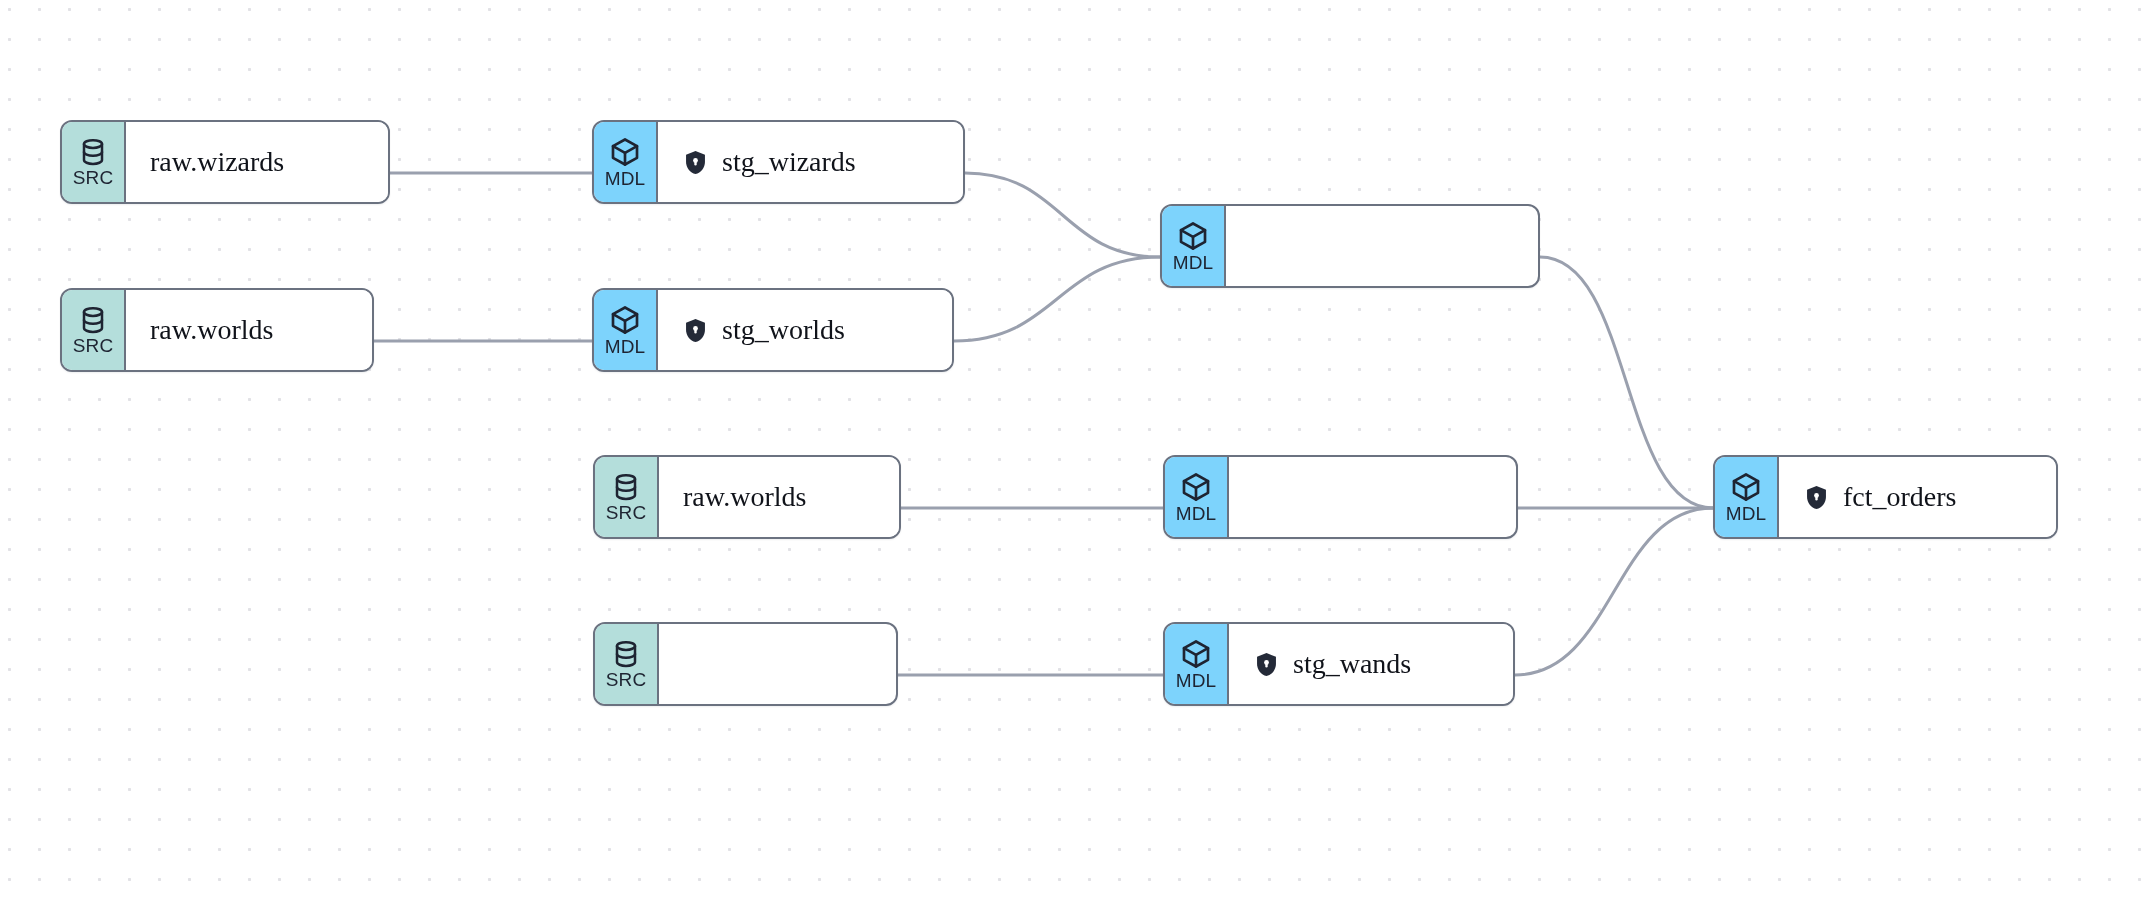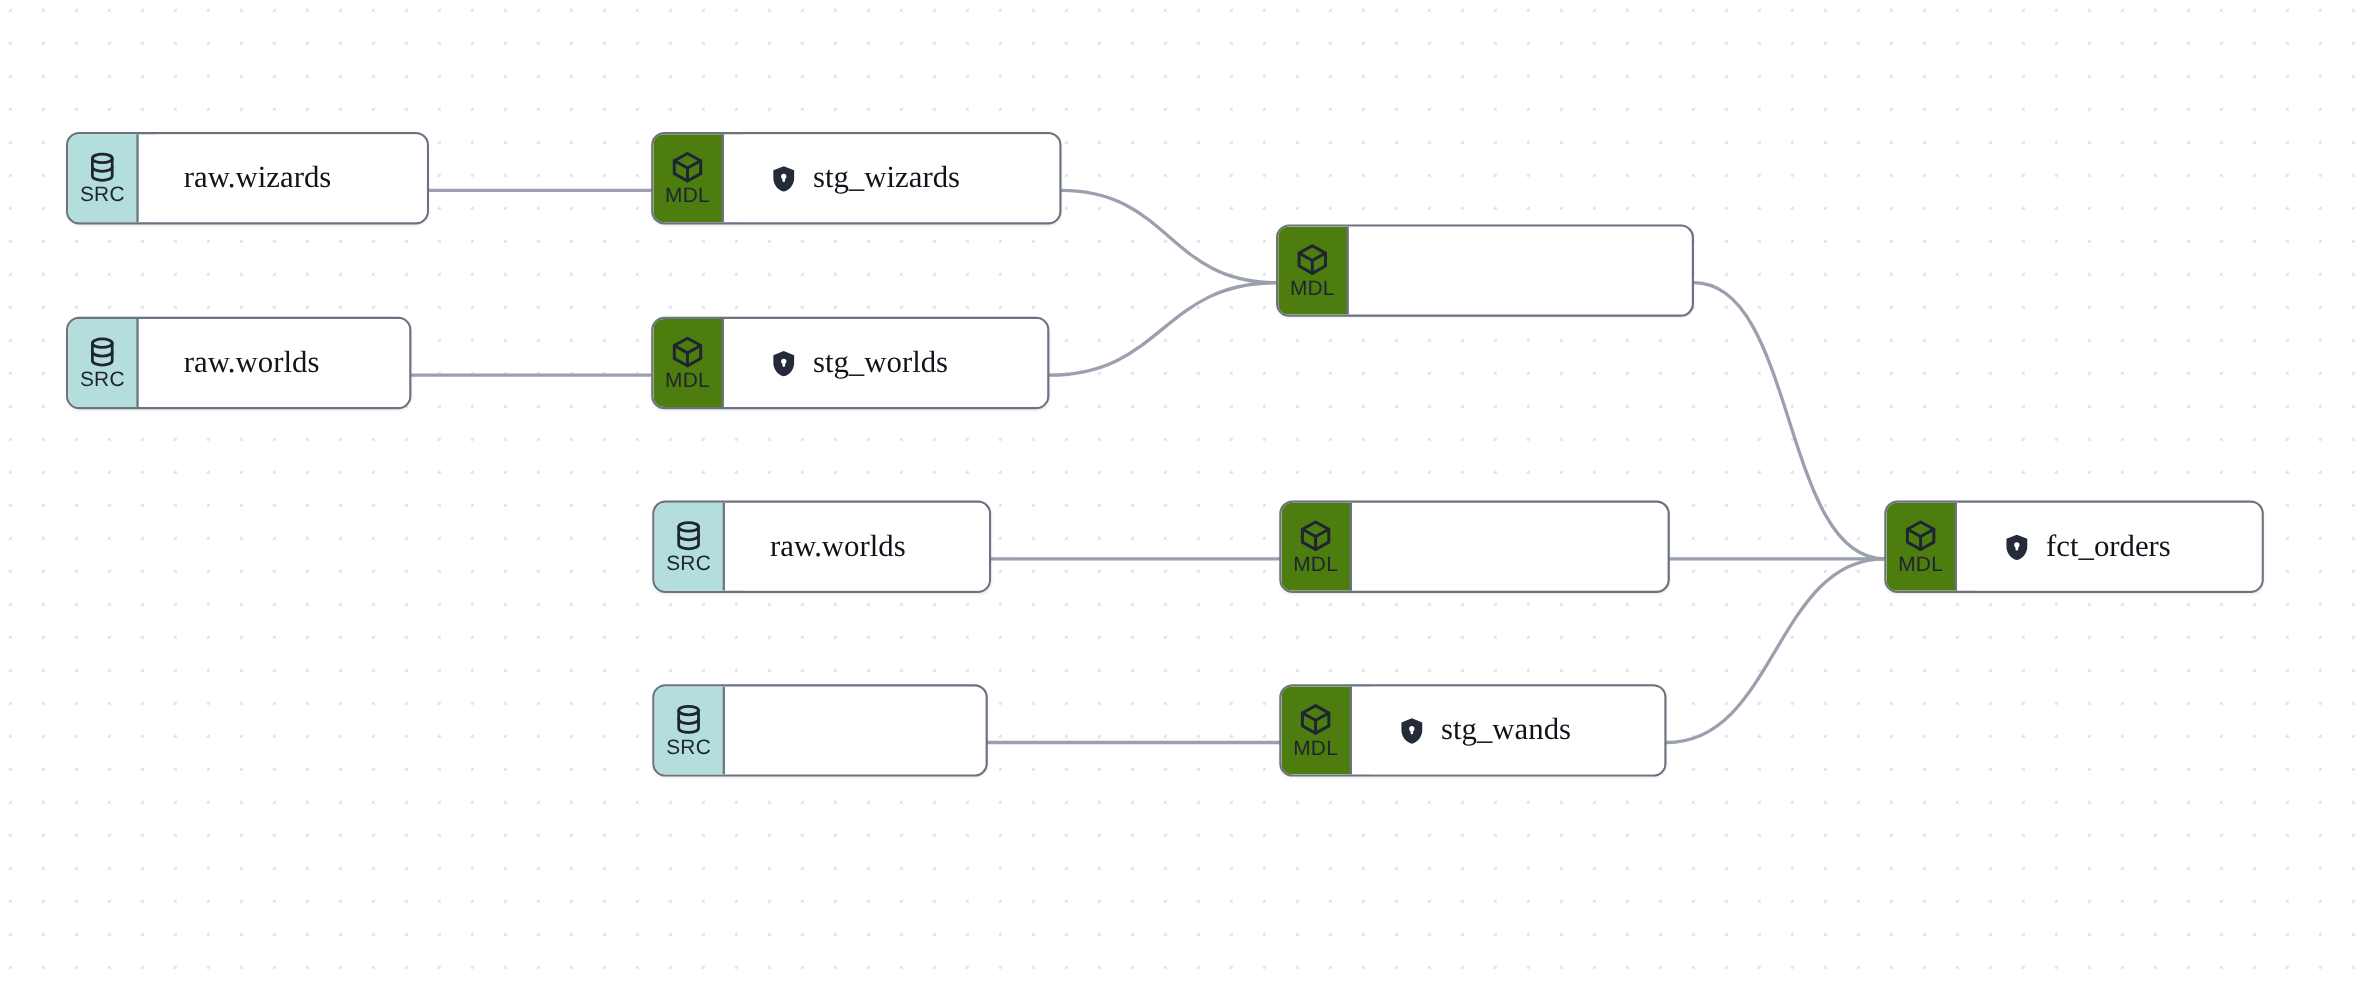--- a/index.html
+++ b/index.html
@@ -49,36 +49,35 @@
     position: absolute;
     display: flex;
     align-items: stretch;
     height: 84px;
     border: 2.5px solid #6b7280;
     border-radius: 12px;
     background: #ffffff;
     box-sizing: border-box;
     box-shadow: 0 1px 2px rgba(15, 23, 42, 0.07);
     overflow: hidden;
-    gap: 17px;
   }
 
   .node-badge {
     width: 64px;
     flex: 0 0 64px;
     display: flex;
     flex-direction: column;
     align-items: center;
     justify-content: center;
     gap: 1px;
     border-right: 2px solid #6b7280;
     box-sizing: border-box;
   }
   .node-badge.src  { background: #b4dedb; }
-  .node-badge.mdl  { background: #4d7c0f; }
+  .node-badge.mdl  { background: #7dd3fc; }
 
   .badge-icon {
     display: block;
     line-height: 0;
   }
   .badge-label {
     font-family: "Liberation Sans", sans-serif;
     font-size: 19px;
     line-height: 1;
     color: #1e2432;

